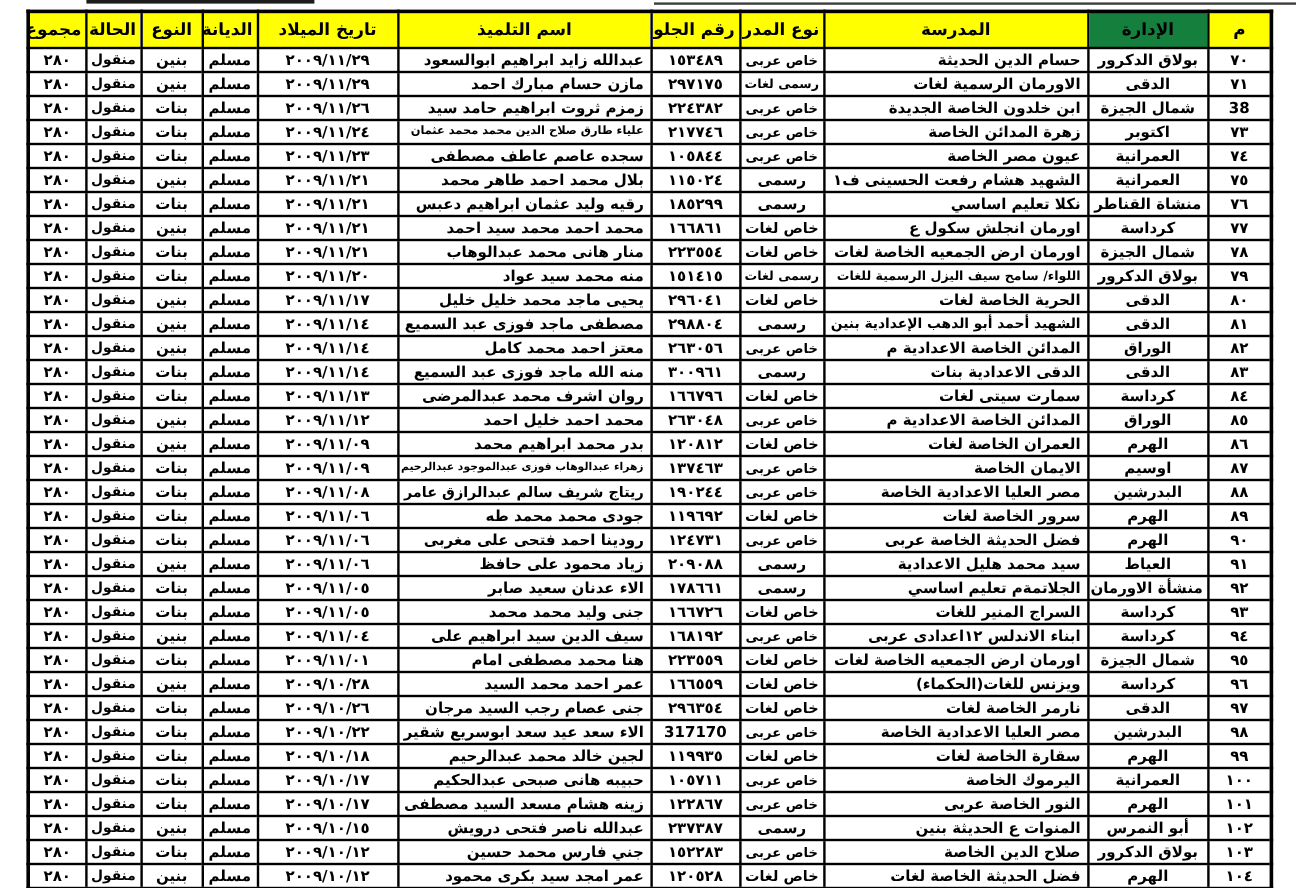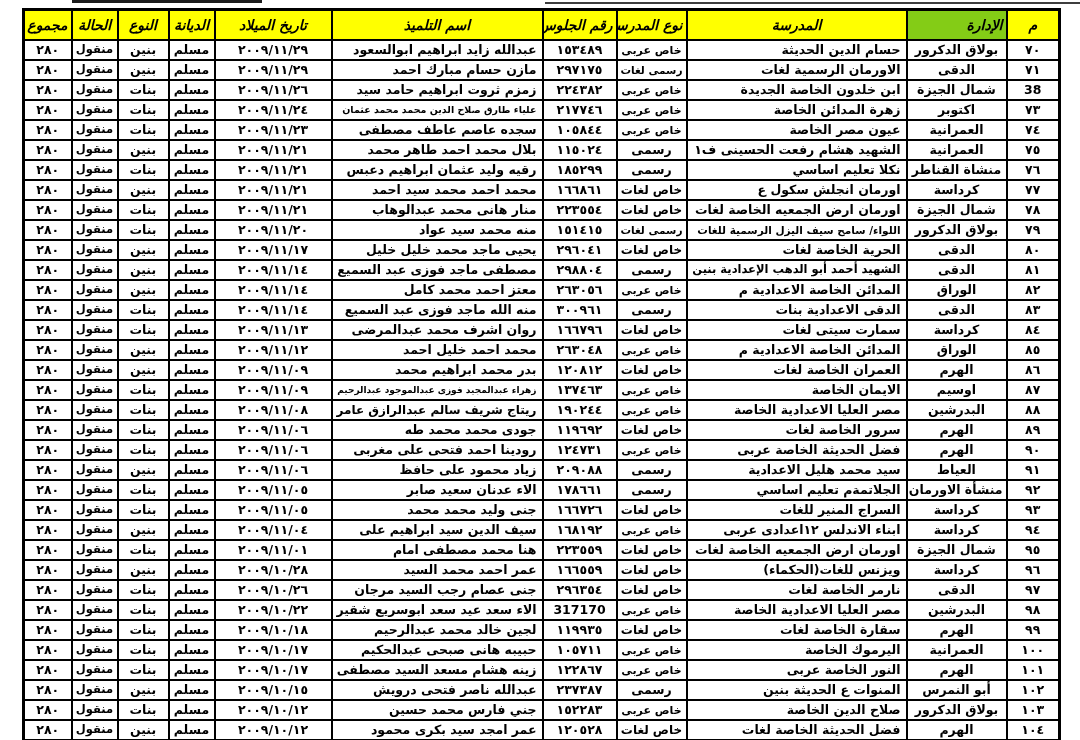--- a/index.html
+++ b/index.html
@@ -14,21 +14,21 @@
   table.students{
     position:absolute;left:22px;top:8px;width:1036px;height:708px;
     border-collapse:collapse;table-layout:fixed;direction:rtl;
     border:3px solid #000;
   }
   th,td{
     border:2px solid #000;color:#000;font-weight:bold;
     white-space:nowrap;overflow:hidden;padding:0 3px;vertical-align:middle;
   }
   thead th{
-    background:#FFFF00;font-size:14px;height:28px;text-align:center;line-height:1;font-style:italic;
+    background:#FFFF00;font-size:14px;height:28px;text-align:center;line-height:1;
   }
   tbody td{font-size:12.5px;height:18px;text-align:center;line-height:1;}
   td.col-school, td.col-student_name{text-align:right;padding-right:5px;}
   td.col-m, td.col-admin{text-align:center;}
 </style>
 </head>
 <body>
 
 <div class="sheet">
   <div id="artifact-left" class="scan-artifact"></div>
@@ -44,21 +44,21 @@
         <col style="width: 211px;">
         <col style="width: 117px;">
         <col style="width: 46px;">
         <col style="width: 51px;">
         <col style="width: 46px;">
         <col style="width: 48px;">
       </colgroup>
     <thead>
         <tr>
           <th style="background: rgb(255, 255, 0);">م</th>
-          <th style="background: #84cc16; text-align: right;">الإدارة</th>
+          <th style="background: #15803d;">الإدارة</th>
           <th style="background: rgb(255, 255, 0);">المدرسة</th>
           <th style="background: rgb(255, 255, 0);">نوع المدرسة</th>
           <th style="background: rgb(255, 255, 0);">رقم الجلوس</th>
           <th style="background: rgb(255, 255, 0);">اسم التلميذ</th>
           <th style="background: rgb(255, 255, 0);">تاريخ الميلاد</th>
           <th style="background: rgb(255, 255, 0);">الديانة</th>
           <th style="background: rgb(255, 255, 0); margin-top: 18px;">النوع</th>
           <th style="background: rgb(255, 255, 0);">الحالة</th>
           <th style="background: rgb(255, 255, 0);">مجموع</th>
         </tr>
@@ -284,21 +284,21 @@
           <td class="col-gender">بنين</td>
           <td class="col-status" style="font-size: 11.5px;">منقول</td>
           <td class="col-total">٢٨٠</td>
         </tr>
         <tr>
           <td class="col-m">٨٧</td>
           <td class="col-admin">اوسيم</td>
           <td class="col-school">الايمان الخاصة</td>
           <td class="col-school_type" style="font-size: 11px;">خاص عربى</td>
           <td class="col-seat_no">١٣٧٤٦٣</td>
-          <td class="col-student_name" style="font-size: 9px;">زهراء عبدالمجيد فوزى عبدالموجود عبدالرحيم</td>
+          <td class="col-student_name" style="font-size: 9px;">زهراء عبدالوهاب فوزى عبدالموجود عبدالرحيم</td>
           <td class="col-dob">٢٠٠٩/١١/٠٩</td>
           <td class="col-religion">مسلم</td>
           <td class="col-gender">بنات</td>
           <td class="col-status" style="font-size: 11.5px;">منقول</td>
           <td class="col-total">٢٨٠</td>
         </tr>
         <tr>
           <td class="col-m">٨٨</td>
           <td class="col-admin">البدرشين</td>
           <td class="col-school">مصر العليا الاعدادية الخاصة</td>

